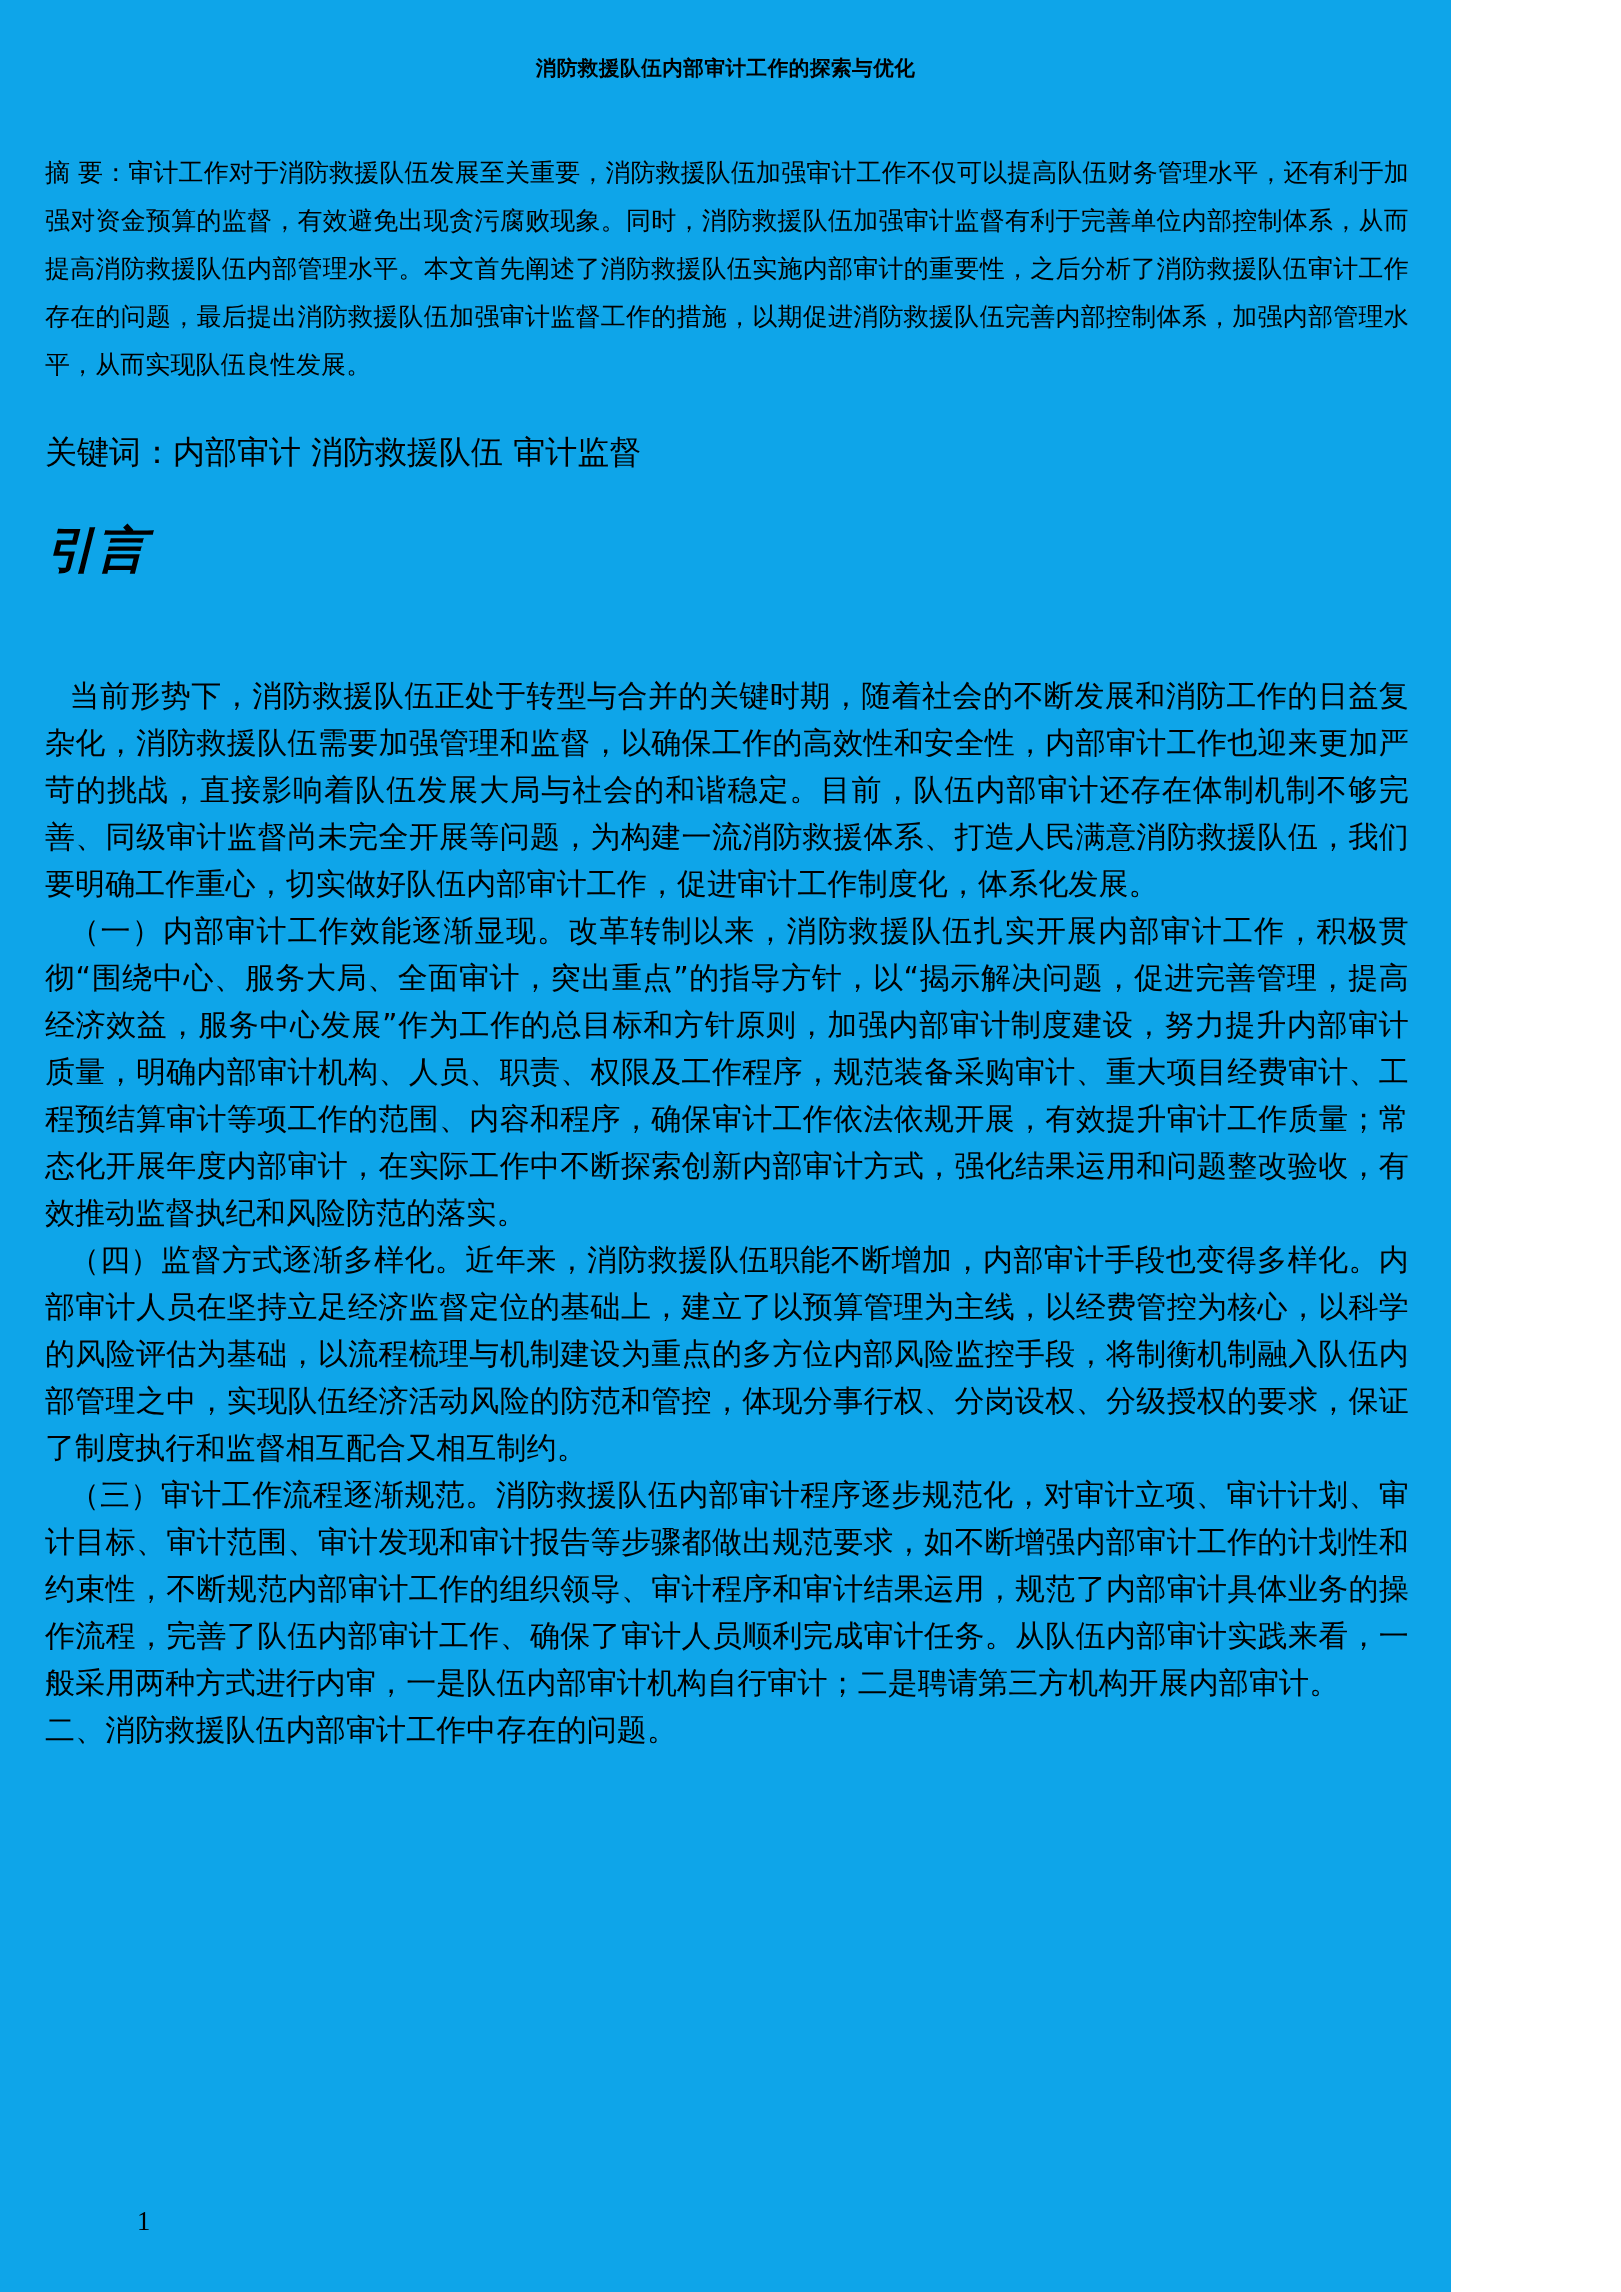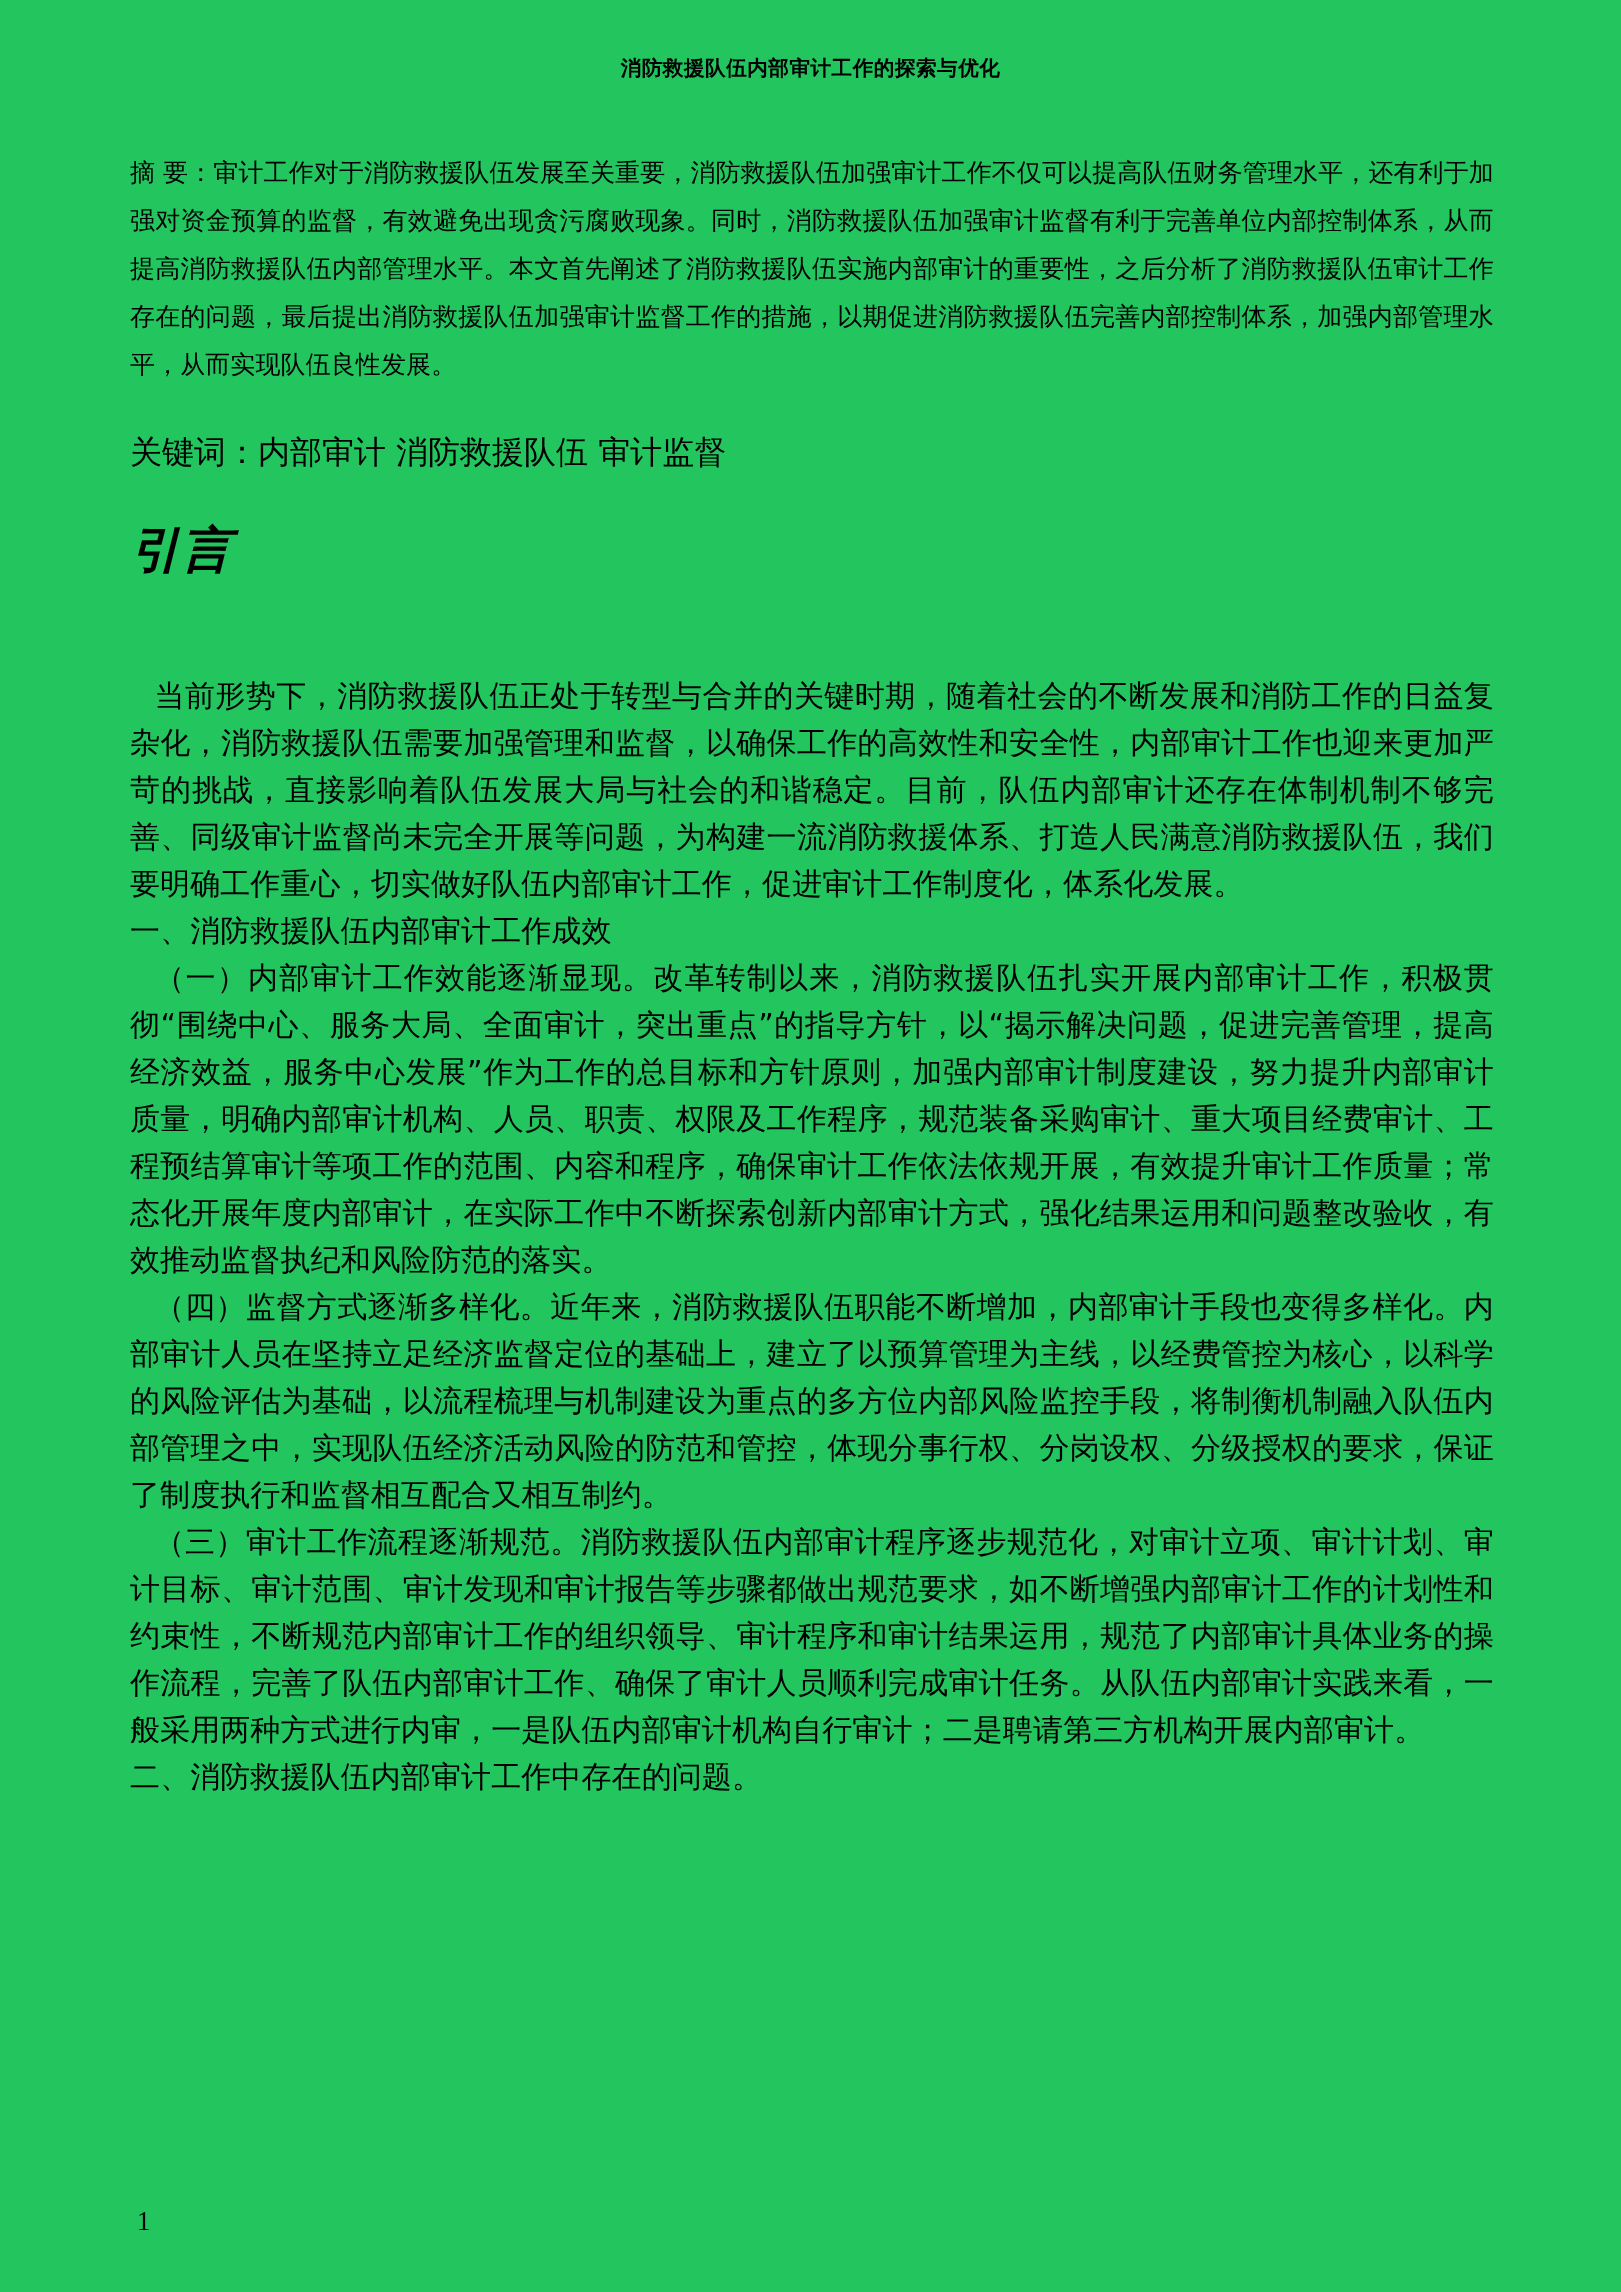--- a/index.html
+++ b/index.html
@@ -6,23 +6,23 @@
     margin: 0;
     padding: 0;
     background: #ffffff;
   }
   body {
     font-family: "DejaVu Sans", "Liberation Sans", sans-serif;
     color: #000000;
   }
   .page {
     position: relative;
-    width: 1621px;
+    width: 1451px;
     height: 2293px;
-    background: #22c55e;
+    background: #0ea5e9;
     box-sizing: border-box;
     padding: 0;
     overflow: hidden;
   }
   .running-head {
     width: 100%;
     text-align: center;
     font-size: 20.6px;
     font-weight: bold;
     letter-spacing: 0.5px;
@@ -95,21 +95,20 @@
   <div class="content">
 
     <div class="abstract">摘 要：审计工作对于消防救援队伍发展至关重要，消防救援队伍加强审计工作不仅可以提高队伍财务管理水平，还有利于加强对资金预算的监督，有效避免出现贪污腐败现象。同时，消防救援队伍加强审计监督有利于完善单位内部控制体系，从而提高消防救援队伍内部管理水平。本文首先阐述了消防救援队伍实施内部审计的重要性，之后分析了消防救援队伍审计工作存在的问题，最后提出消防救援队伍加强审计监督工作的措施，以期促进消防救援队伍完善内部控制体系，加强内部管理水平，从而实现队伍良性发展。</div>
 
     <div class="keywords">关键词：内部审计  消防救援队伍  审计监督</div>
 
     <div class="section-title-big">引言</div>
 
     <div class="body-block">
       <p class="para indent">当前形势下，消防救援队伍正处于转型与合并的关键时期，随着社会的不断发展和消防工作的日益复杂化，消防救援队伍需要加强管理和监督，以确保工作的高效性和安全性，内部审计工作也迎来更加严苛的挑战，直接影响着队伍发展大局与社会的和谐稳定。目前，队伍内部审计还存在体制机制不够完善、同级审计监督尚未完全开展等问题，为构建一流消防救援体系、打造人民满意消防救援队伍，我们要明确工作重心，切实做好队伍内部审计工作，促进审计工作制度化，体系化发展。</p>
-      <p class="heading-num">一、消防救援队伍内部审计工作成效</p>
       <p class="para indent">（一）内部审计工作效能逐渐显现。改革转制以来，消防救援队伍扎实开展内部审计工作，积极贯彻“围绕中心、服务大局、全面审计，突出重点”的指导方针，以“揭示解决问题，促进完善管理，提高经济效益，服务中心发展”作为工作的总目标和方针原则，加强内部审计制度建设，努力提升内部审计质量，明确内部审计机构、人员、职责、权限及工作程序，规范装备采购审计、重大项目经费审计、工程预结算审计等项工作的范围、内容和程序，确保审计工作依法依规开展，有效提升审计工作质量；常态化开展年度内部审计，在实际工作中不断探索创新内部审计方式，强化结果运用和问题整改验收，有效推动监督执纪和风险防范的落实。</p>
       <p class="para indent">（四）监督方式逐渐多样化。近年来，消防救援队伍职能不断增加，内部审计手段也变得多样化。内部审计人员在坚持立足经济监督定位的基础上，建立了以预算管理为主线，以经费管控为核心，以科学的风险评估为基础，以流程梳理与机制建设为重点的多方位内部风险监控手段，将制衡机制融入队伍内部管理之中，实现队伍经济活动风险的防范和管控，体现分事行权、分岗设权、分级授权的要求，保证了制度执行和监督相互配合又相互制约。</p>
       <p class="para indent">（三）审计工作流程逐渐规范。消防救援队伍内部审计程序逐步规范化，对审计立项、审计计划、审计目标、审计范围、审计发现和审计报告等步骤都做出规范要求，如不断增强内部审计工作的计划性和约束性，不断规范内部审计工作的组织领导、审计程序和审计结果运用，规范了内部审计具体业务的操作流程，完善了队伍内部审计工作、确保了审计人员顺利完成审计任务。从队伍内部审计实践来看，一般采用两种方式进行内审，一是队伍内部审计机构自行审计；二是聘请第三方机构开展内部审计。</p>
       <p class="heading-num">二、消防救援队伍内部审计工作中存在的问题。</p>
     </div>
 
   </div>
 
   <div class="page-number">1</div>
 

